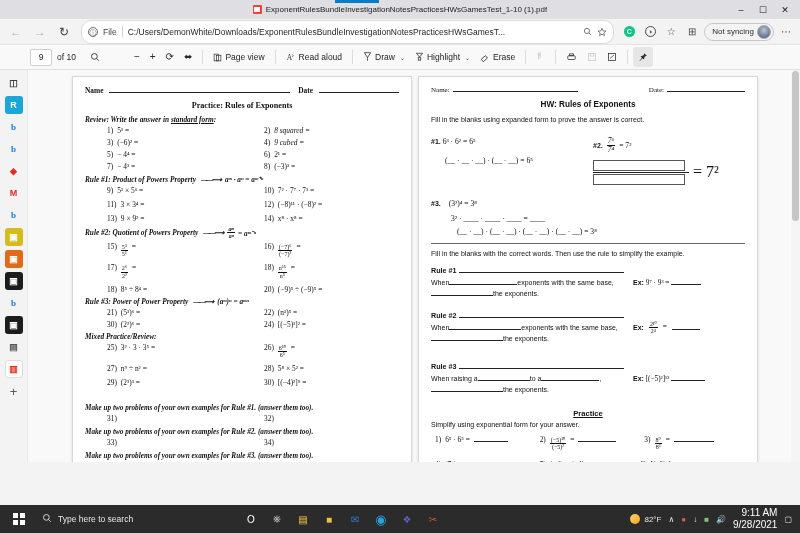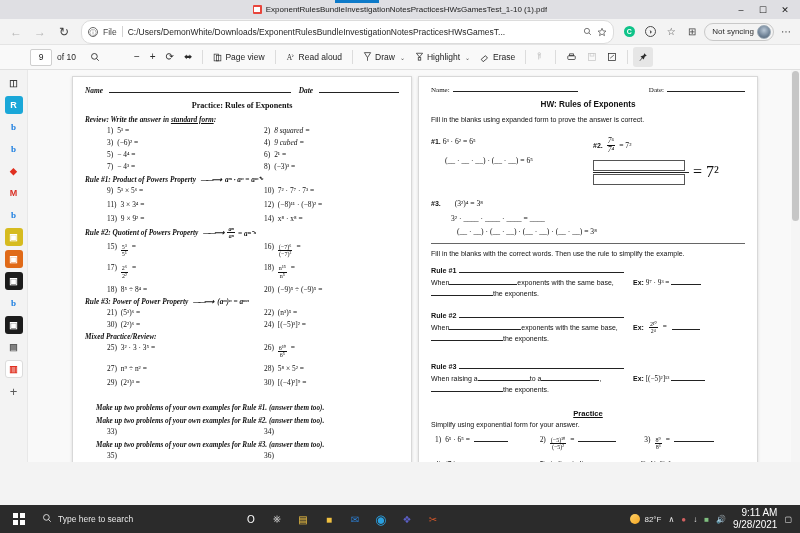--- a/index.html
+++ b/index.html
@@ -132,36 +132,36 @@
     box-shadow: 0 1px 3px rgba(0,0,0,0.13);
     color: #111; overflow: hidden;
   }
   .page.left  { left: 44px;  top: 6px; width: 340px; height: 440px; }
   .page.right { left: 390px; top: 6px; width: 340px; height: 440px; }
 
   .pg { padding: 9px 12px 0 12px; font-family: "Liberation Serif", serif; }
 
   
   .nameline { display: flex; align-items: baseline; font-size: 7.4px; font-weight: bold; gap: 2px; }
-  .nameline .lbl { flex: 0 0 auto; font-style: italic; }
+  .nameline .lbl { flex: 0 0 auto; }
   .rule-line { border-bottom: 1px solid #222; height: 1px; }
   .ttl { text-align: center; font-weight: bold; font-size: 8.2px; margin: 6px 0 5px 0; }
   .sec { font-weight: bold; font-style: italic; font-size: 7.3px; margin: 3px 0 2px 0; }
   .sec .u { text-decoration: underline; }
   .rowgrid { display: grid; grid-template-columns: 1fr 1fr; row-gap: 3px; }
   .itm { font-size: 7.4px; display: flex; align-items: baseline; gap: 4px; padding-left: 22px; }
   .itm .n { flex: 0 0 auto; }
   .itm .e { font-family: "Liberation Serif", serif; }
   .ital { font-style: italic; }
   .arrow { display: inline-block; margin: 0 2px; letter-spacing: -2px; }
   .frac { display: inline-flex; flex-direction: column; text-align: center; vertical-align: middle;
           font-size: 0.82em; line-height: 1.05; }
   .frac .num { border-bottom: 1px solid #111; padding: 0 1px; }
   .frac .den { padding: 0 1px; }
-  .mkline { font-weight: bold; font-style: italic; font-size: 7.2px; margin: 5px 0 2px 11px; }
+  .mkline { font-weight: bold; font-style: italic; font-size: 7.2px; margin: 5px 0 2px 0; }
 
   
   .hw-name { display: flex; font-size: 7px; gap: 3px; align-items: baseline; }
   .hw-ttl { text-align: center; font-weight: bold; font-size: 8.2px; margin: 6px 0 7px 0;
             font-family: "Liberation Sans", sans-serif; }
   .hw-p { font-size: 7px; font-family: "Liberation Sans", sans-serif; margin: 3px 0; }
   .hw-q { font-size: 7.6px; margin-top: 6px; }
   .hw-bold { font-weight: bold; font-family: "Liberation Sans", sans-serif; font-size: 7px; }
   .blank { display: inline-block; border-bottom: 1px solid #222; height: 0.85em; }
   .boxfrac { display: inline-flex; flex-direction: column; vertical-align: middle; gap: 0; }
@@ -591,20 +591,28 @@
                 </div>
               <div class="itm">
                   <span class="n">30)</span>
                   <span class="e">[(−4)²]⁹ =</span>
                 </div>
             </div>
 
             <div style="height:12px;"></div>
 
             <div class="mkline">Make up two problems of your own examples for Rule #1. (answer them too).</div>
+            <div class="rowgrid">
+              <div class="itm">
+                  <span class="n">31)</span>
+                </div>
+              <div class="itm">
+                  <span class="n">32)</span>
+                </div>
+            </div>
             <div class="mkline">Make up two problems of your own examples for Rule #2. (answer them too).</div>
             <div class="rowgrid">
               <div class="itm">
                   <span class="n">33)</span>
                 </div>
               <div class="itm">
                   <span class="n">34)</span>
                 </div>
             </div>
             <div class="mkline">Make up two problems of your own examples for Rule #3. (answer them too).</div>
@@ -655,21 +663,21 @@
                     <span class="bar"></span>
                     <span class="bx"></span>
                   </span>
                   <span>= 7²</span>
                 </div>
               </div>
             </div>
 
             <div class="hw-q" style="margin-top:14px;">
               <span class="hw-bold">#3.</span>
-              <span style="margin-left:12px;">(3²)⁴ = 3⁸</span>
+              <span style="margin-left:6px;">(3²)⁴ = 3⁸</span>
             </div>
             <div class="hw-q" style="padding-left:20px;margin-top:6px;">3² · ____ · ____ · ____ = ____</div>
             <div class="hw-q" style="padding-left:26px;margin-top:4px;">(__ · __) · (__ · __) · (__ · __) · (__ · __) = 3⁸</div>
 
             <div class="hr-thin"></div>
 
             <div class="hw-p">Fill in the blanks with the correct words.  Then use the rule to simplify the example.</div>
 
             <div style="margin-top:9px;">
               <div class="rule-hdr">

